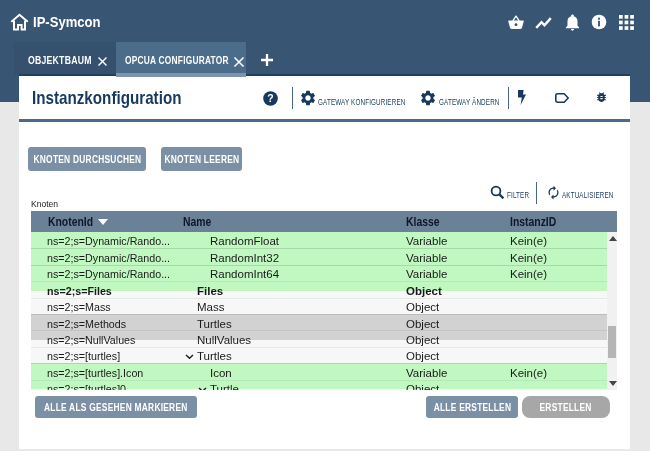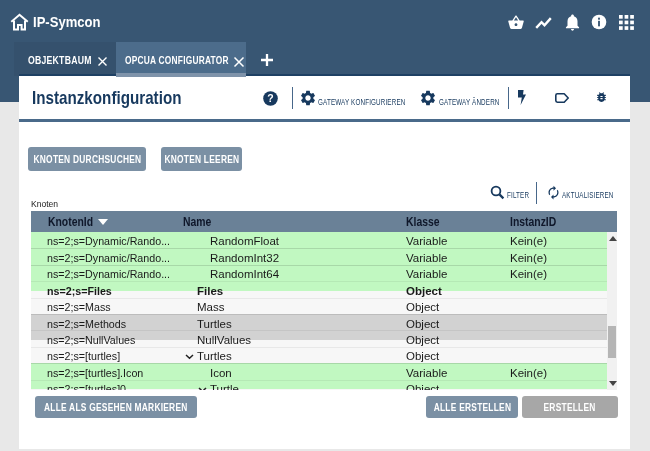--- a/index.html
+++ b/index.html
@@ -249,15 +249,15 @@
       </svg>
   </div>
 </div>
 
 <div class="btn" style="left:35px; top:396px; width:162px; height:22px; line-height:22px;">
     <span>ALLE ALS GESEHEN MARKIEREN</span>
   </div>
 <div class="btn" style="left:426px; top:396px; width:92px; height:22px; line-height:22px;">
     <span>ALLE ERSTELLEN</span>
   </div>
-<div class="btn grey" style="left:522px; top:396px; width:96px; height:22px; line-height:22px;">
+<div class="btn grey" style="left:522px; top:396px; width:88px; height:22px; line-height:22px;border-radius:8px;">
     <span>ERSTELLEN</span>
   </div>
 
 </body></html>

